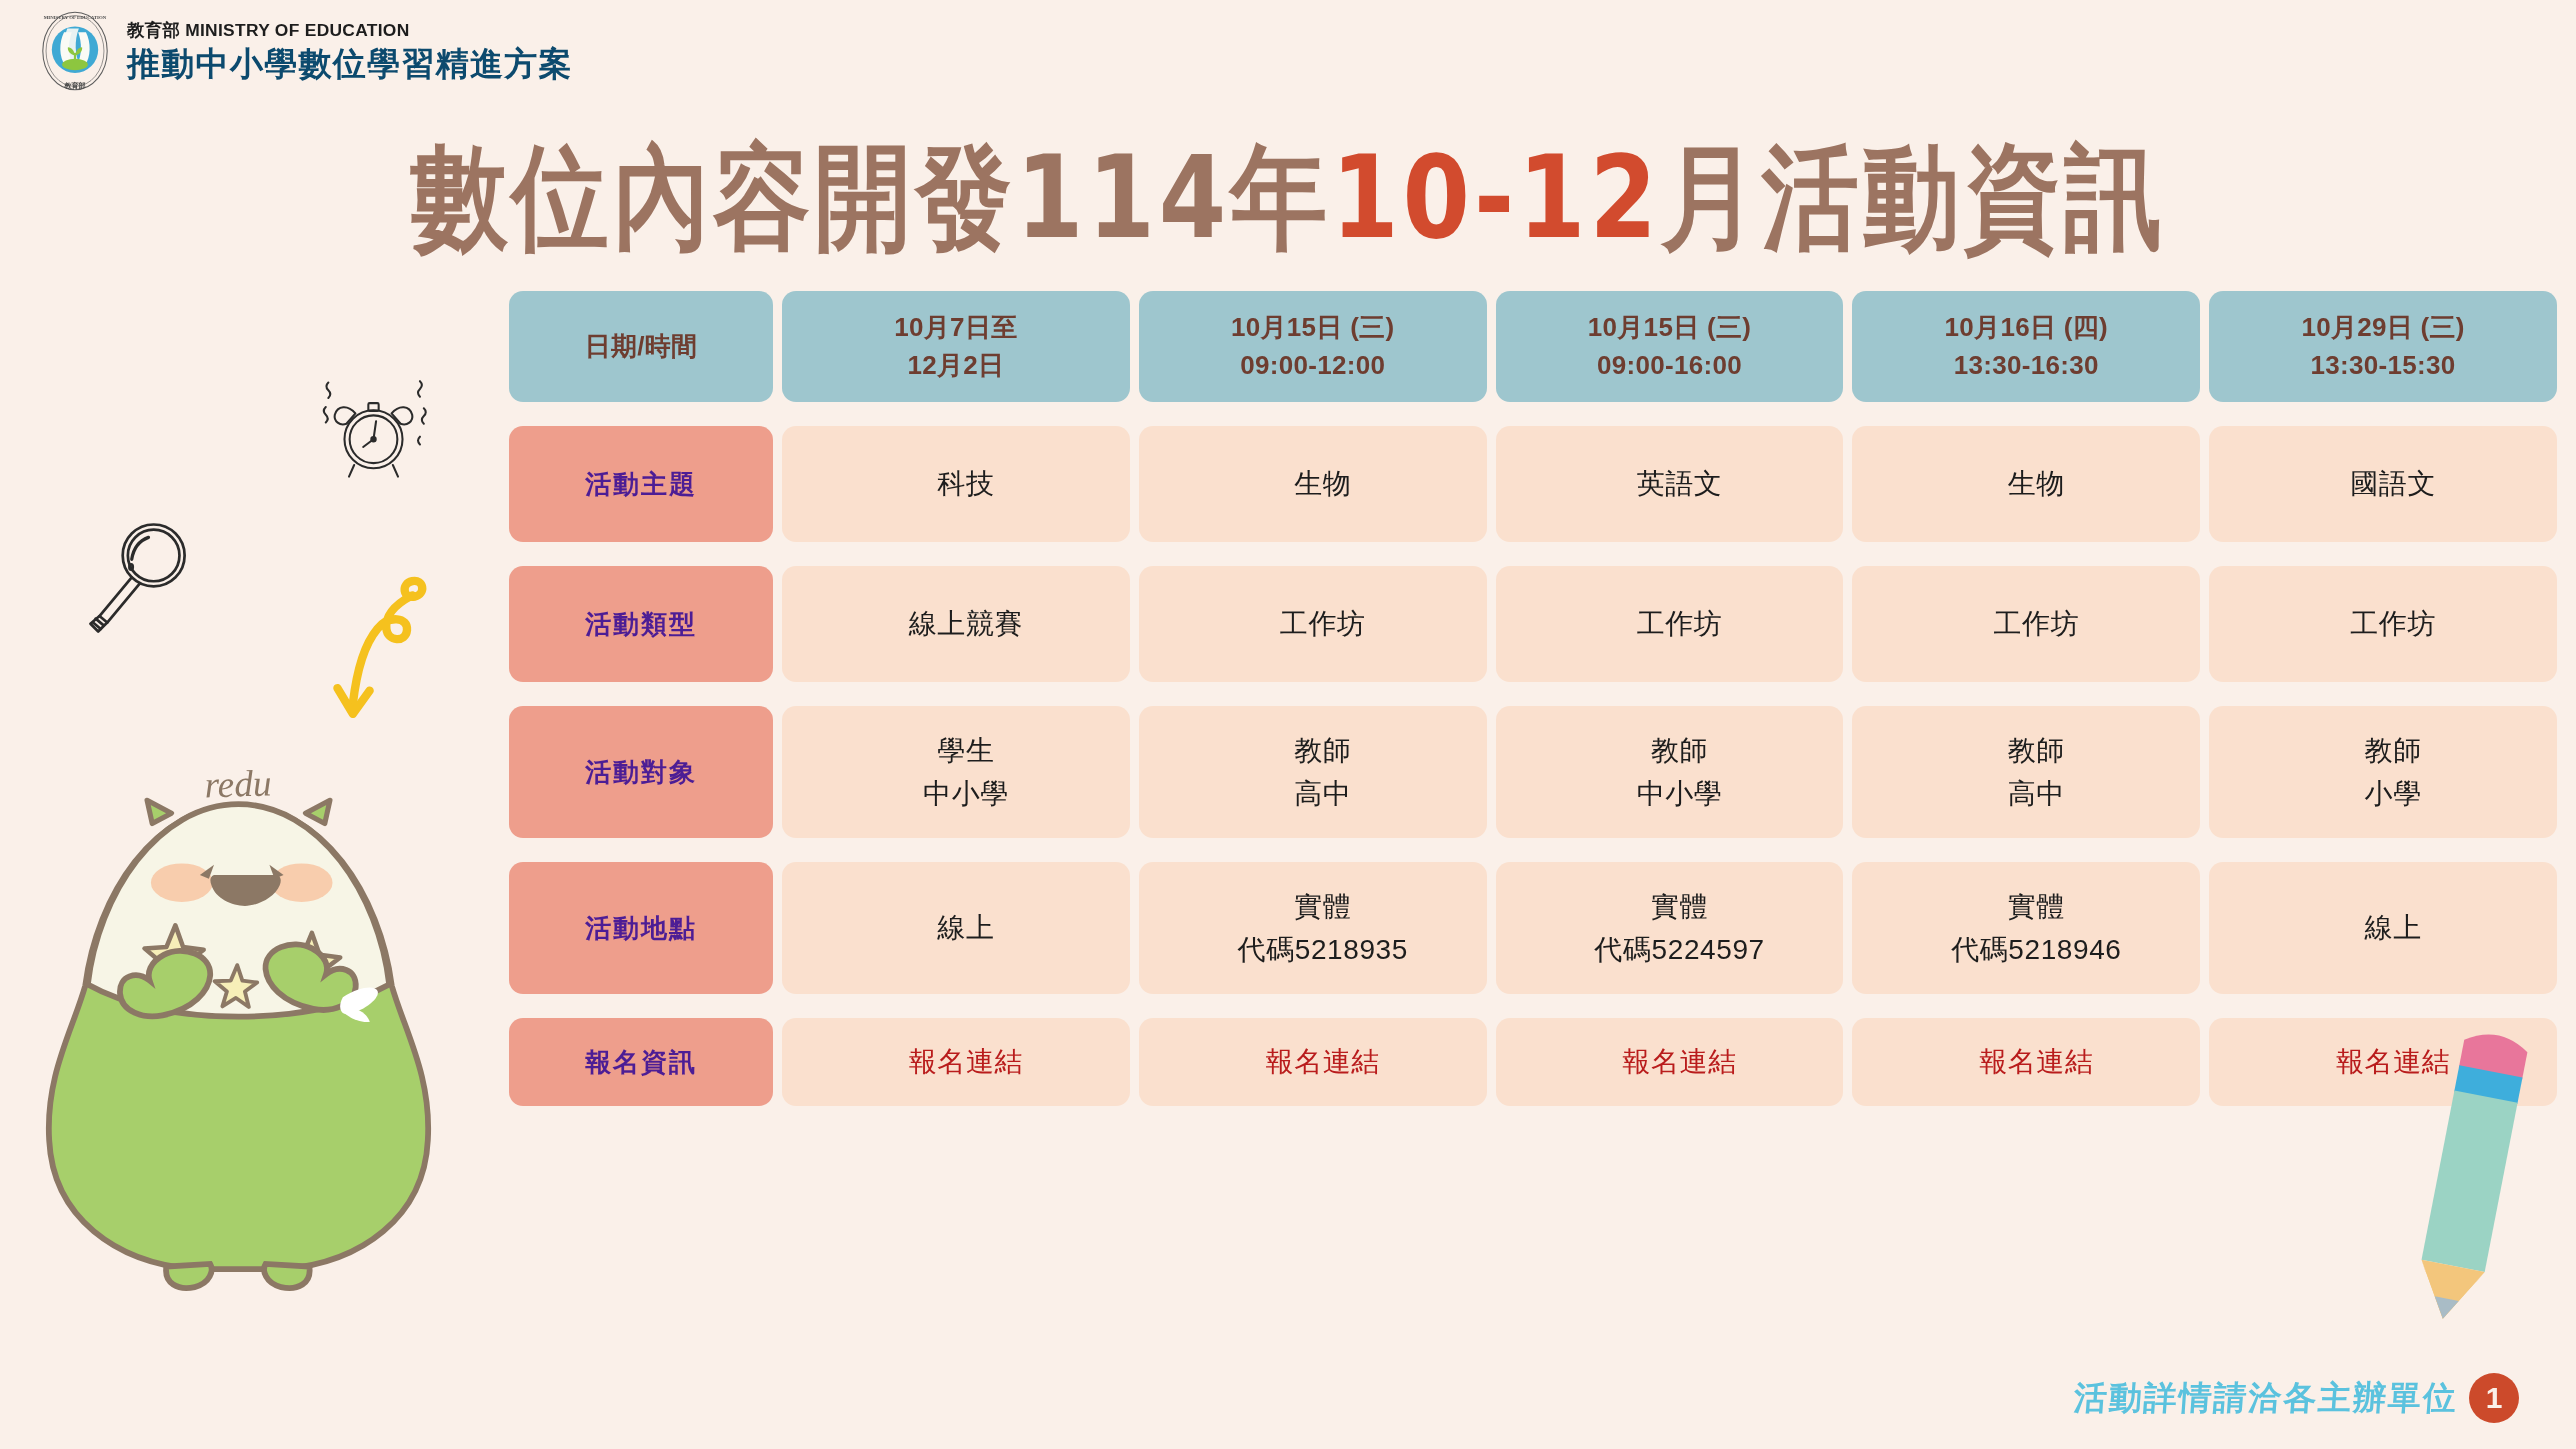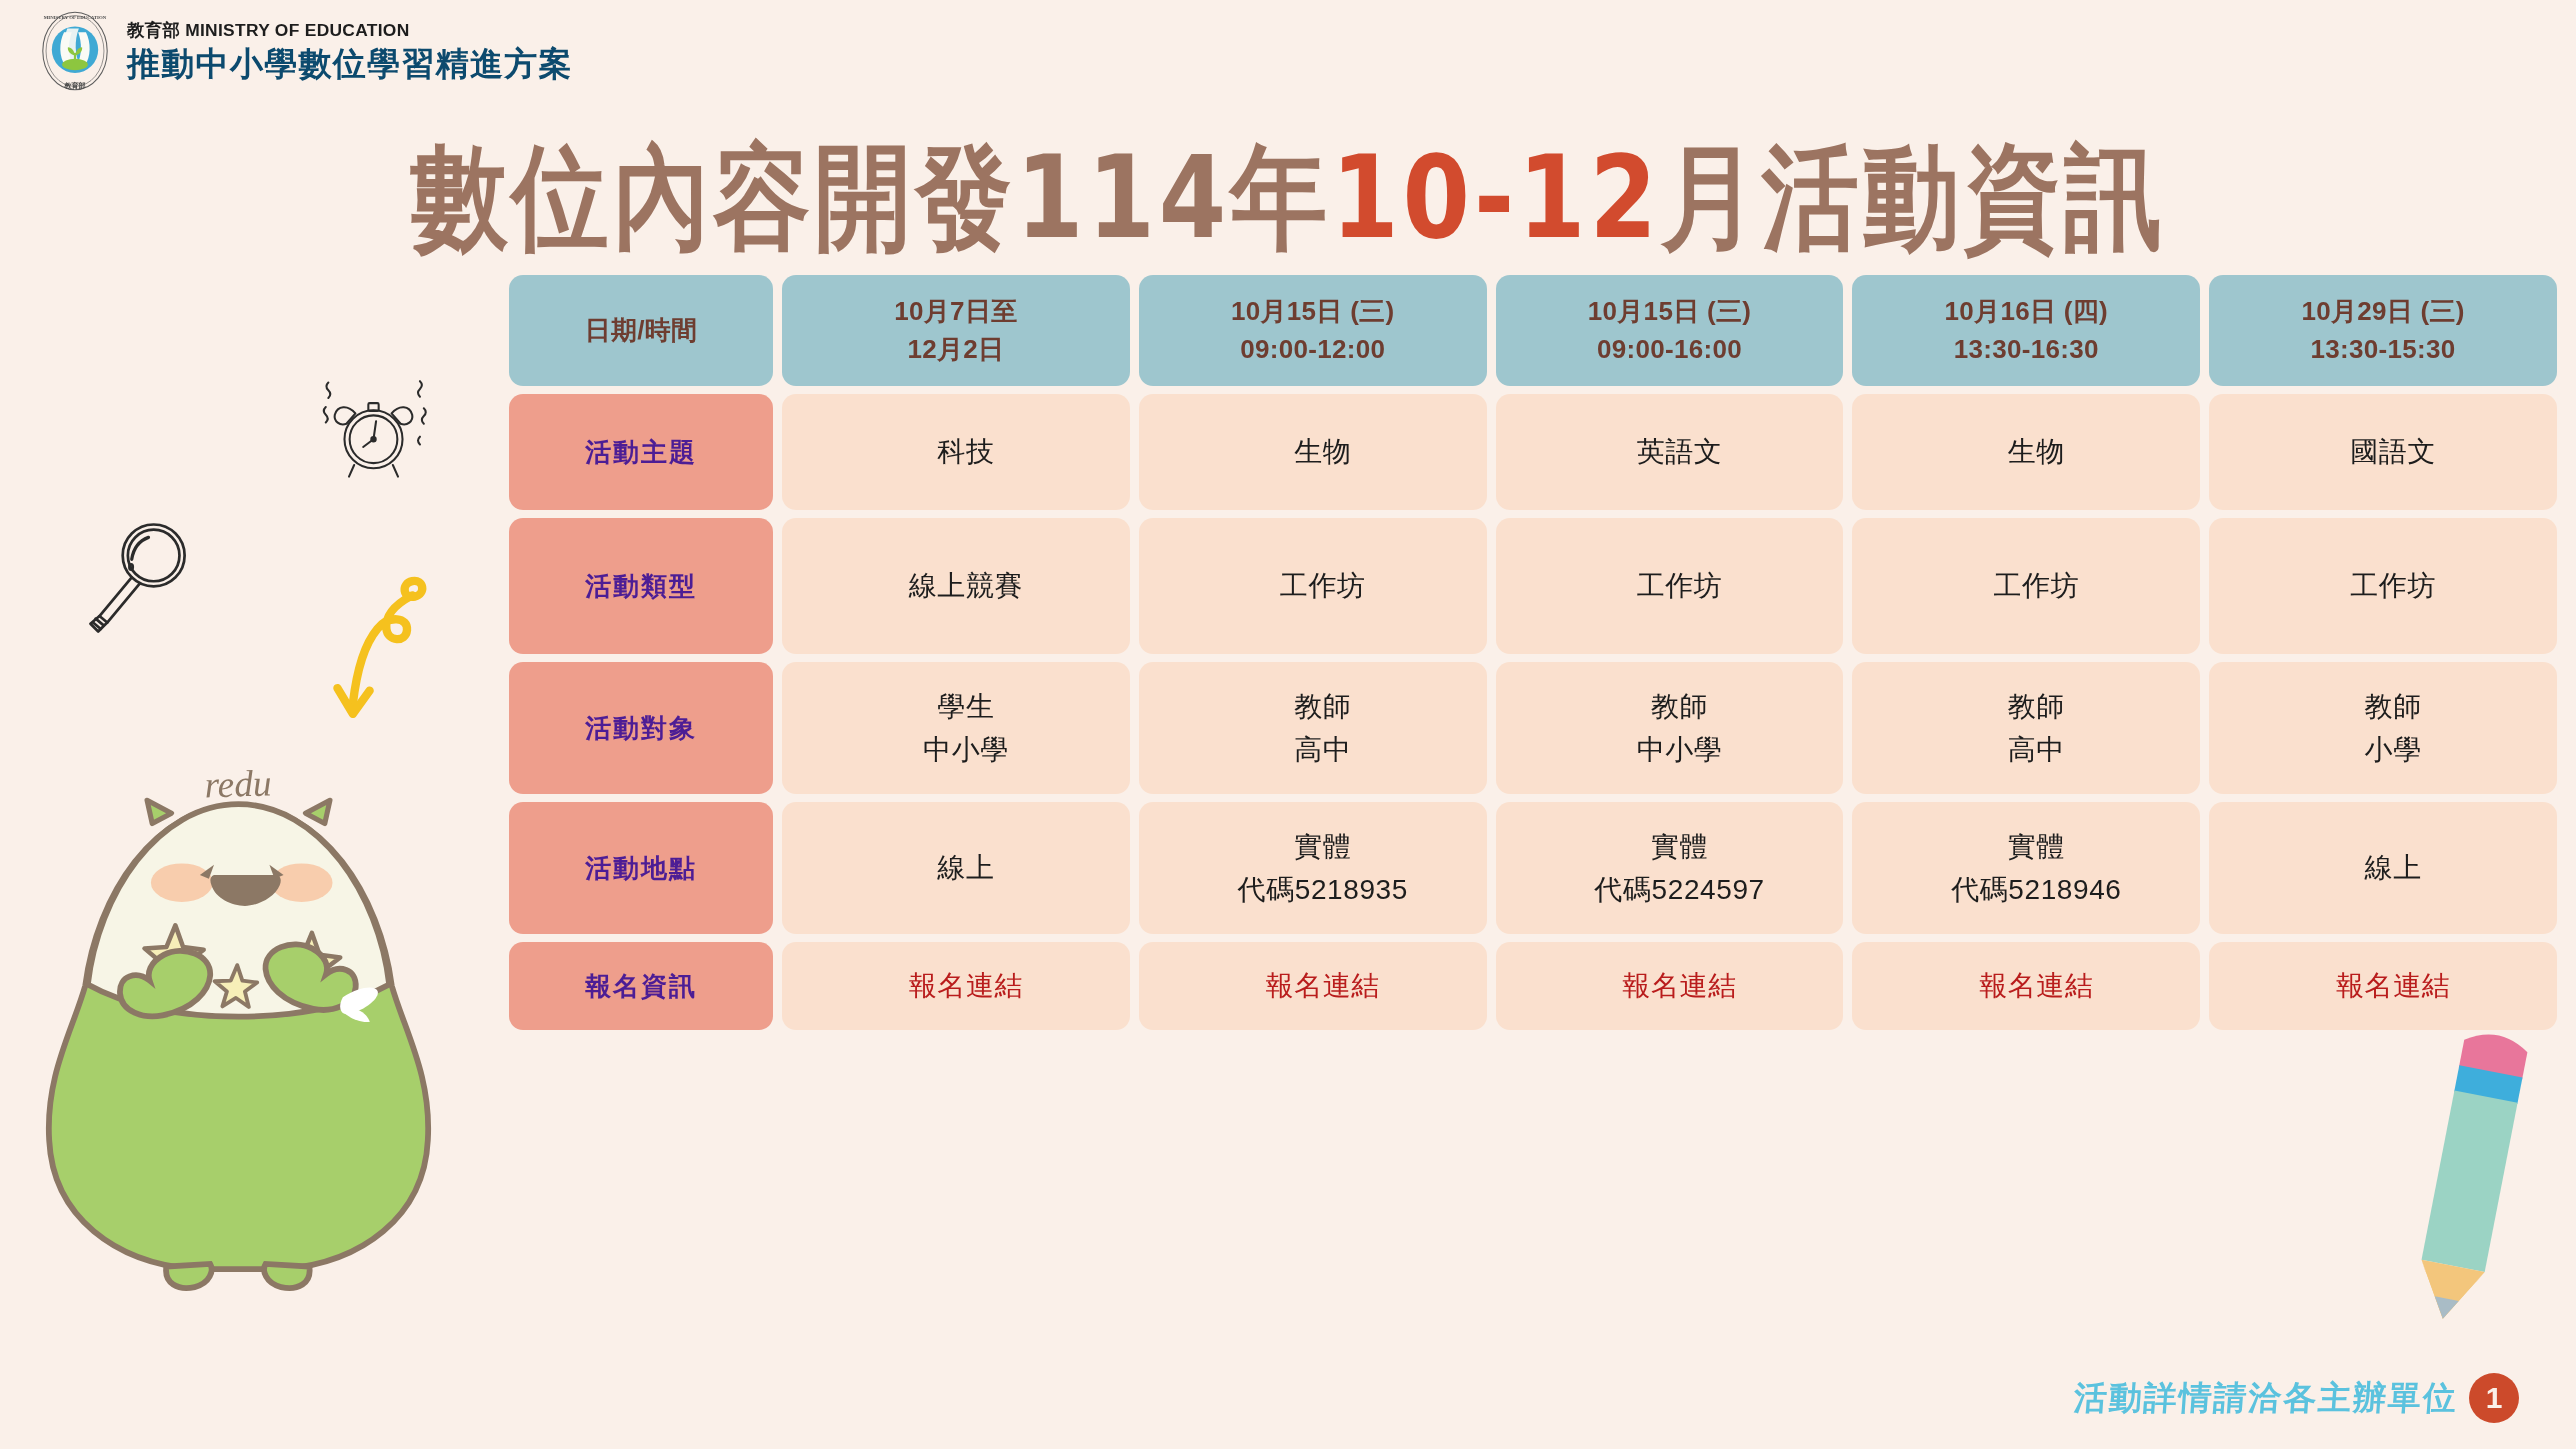--- a/index.html
+++ b/index.html
@@ -23,25 +23,25 @@
     position:absolute;left:0;right:0;top:140px;text-align:center;
     font-size:97px;font-weight:700;letter-spacing:3.9px;
     color:#9C7461;white-space:nowrap;line-height:1;
     font-family:"DejaVu Sans","Liberation Sans",sans-serif;
     transform:scaleY(1.18);transform-origin:center top;
   }
   #main-title .hl{color:#D24B2E;}
 
   
   #schedule-table{
-    position:absolute;left:509px;top:275px;width:2048px;
+    position:absolute;left:509px;top:291px;width:2048px;
     display:grid;
     grid-template-columns:264px repeat(5,1fr);
     grid-auto-rows:min-content;
-    gap:8px 9px;
+    gap:24px 9px;
   }
   .cell{
     border-radius:14px;
     display:flex;flex-direction:column;align-items:center;justify-content:center;
     text-align:center;box-sizing:border-box;padding:5.2px 3.9px;
   }
   .hdr{
     background:#9EC6CE;color:#6E3D30;font-weight:700;
     font-size:26px;line-height:1.45;height:111px;letter-spacing:0.3px;
   }
@@ -52,21 +52,21 @@
   }
   .data{
     background:#FAE0CE;color:#1d1d1d;font-weight:400;
     font-size:28px;line-height:1.55;letter-spacing:0.6px;padding-left:24px;
   }
   .data .lk{
     color:#b91c1c;text-underline-offset:3.9px;
     text-decoration-thickness:1.9px;cursor:pointer;font-size:28px;
   }
   .h-topic   {height:116px;}
-  .h-type    {height:136px;text-align:center;}
+  .h-type    {height:116px;text-align:center;}
   .h-target  {height:132px;}
   .h-place   {height:132px;}
   .h-reg     {height:88px;}
 
   
   #footer{
     position:absolute;right:57px;bottom:26px;display:flex;align-items:center;gap:11.6px;
   }
   #footer-text{
     font-size:33px;font-weight:700;color:#5BC2DE;letter-spacing:1.9px;white-space:nowrap;

